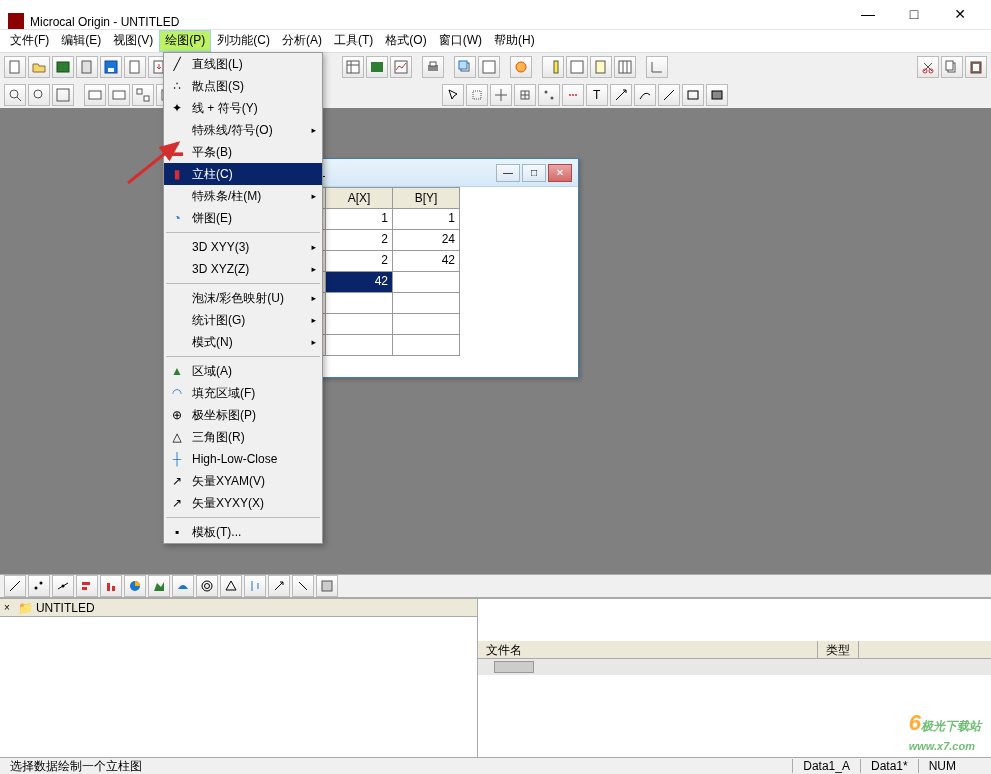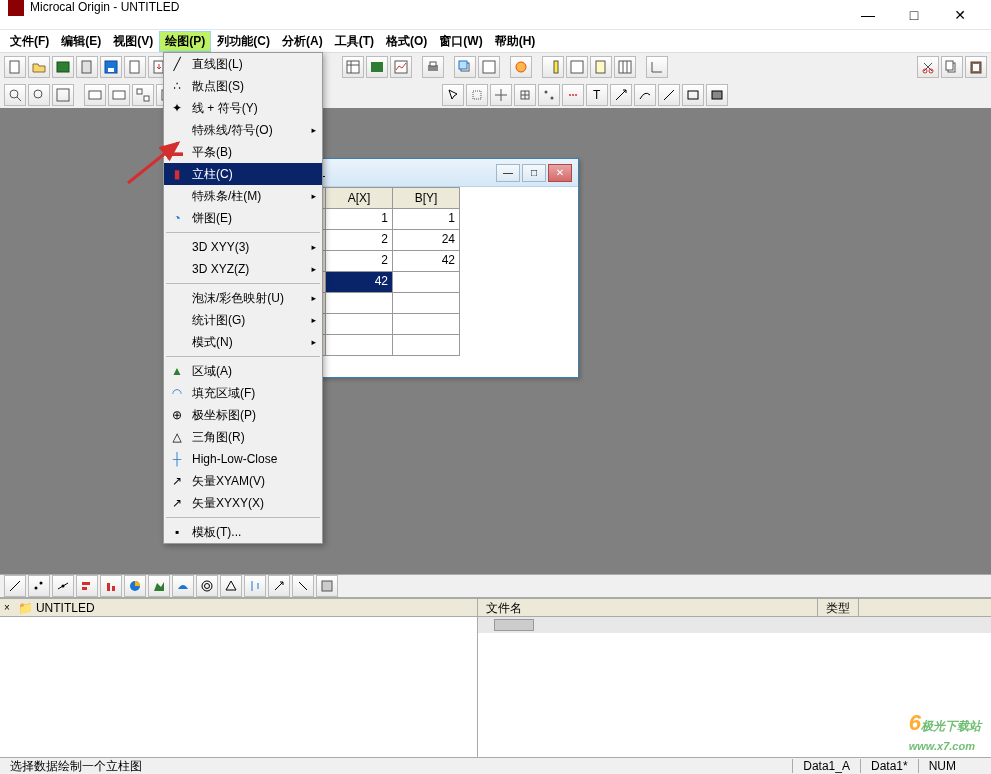--- a/index.html
+++ b/index.html
@@ -1,21 +1,21 @@
 <!DOCTYPE html>
 <html><head>
 <meta charset="utf-8">
 <style>
 * { box-sizing: border-box; margin: 0; padding: 0; font-family: "Microsoft YaHei", Tahoma, sans-serif; font-size: 12px; }
 body { background: #fff; width: 991px; height: 774px; overflow: hidden; position: relative; }
-.titlebar { height: 30px; background: #fff; display: flex; align-items: flex-start; padding: 0 8px; border-bottom: 1px solid #e5e5e5; }
+.titlebar { height: 30px; background: #fff; display: flex; align-items: flex-end; padding: 0 8px; border-bottom: 1px solid #e5e5e5; }
 .titlebar .icon { width: 16px; height: 16px; background: #8b0000; margin-right: 6px; }
 .titlebar .title { flex: 1; }
 .titlebar .wbtn { width: 46px; height: 30px; display: flex; align-items: center; justify-content: center; font-size: 14px; }
-.menubar { height: 22px; display: flex; align-items: center; padding: 0 4px; background: #fff; font-weight: bold; }
+.menubar { height: 22px; display: flex; padding: 0 4px; background: #fff; }
 .menubar .mitem { padding: 2px 6px; cursor: default; }
 .menubar .mitem.open { background: #bef264; border: 1px solid #99d1ff; padding: 1px 5px; }
 .toolbars { background: #f0f0f0; border-top: 1px solid #ddd; border-bottom: 1px solid #aaa; }
 .tbrow { display: flex; align-items: center; height: 28px; padding: 2px 4px; gap: 2px; }
 .tbrow2 { display: flex; align-items: center; height: 28px; padding: 2px 4px; gap: 2px; }
 .tb { width: 22px; height: 22px; border: 1px solid #bbb; background: linear-gradient(#fff,#e8e8e8); display: flex; align-items: center; justify-content: center; }
 .tb.sep { width: 6px; border: none; background: none; }
 .tb svg { width: 14px; height: 14px; }
 .workspace { position: absolute; top: 108px; bottom: 200px; left: 0; right: 0; background: #808080; }
 .datawin { position: absolute; left: 295px; top: 50px; width: 284px; height: 220px; background: #fff; border: 1px solid #3c7fb1; box-shadow: 2px 2px 4px rgba(0,0,0,0.2); }
@@ -40,21 +40,21 @@
 .dd-item .ic { position: absolute; left: 4px; width: 18px; text-align: center; }
 .dd-sep { height: 1px; background: #bbb; margin: 3px 2px; }
 .arrow-annotation { position: absolute; left: 123px; top: 138px; z-index: 200; pointer-events: none; }
 .bottom-tb { position: absolute; bottom: 176px; left: 0; right: 0; height: 24px; background: #f0f0f0; border-top: 1px solid #aaa; border-bottom: 1px solid #aaa; display: flex; align-items: center; padding: 0 4px; gap: 2px; }
 .panels { position: absolute; bottom: 16px; left: 0; right: 0; height: 160px; display: flex; background: #fff; border-top: 1px solid #aaa; }
 .panel-l { width: 478px; border-right: 1px solid #aaa; display: flex; flex-direction: column; }
 .panel-r { flex: 1; display: flex; flex-direction: column; }
 .proj-hdr { height: 18px; background: #ece9d8; border-bottom: 1px solid #aaa; display: flex; align-items: center; padding: 0 4px; }
 .proj-hdr .x { width: 14px; font-size: 10px; }
 .proj-body { flex: 1; padding: 2px 4px; }
-.list-hdrs { height: 18px; display: flex; background: #ece9d8; border-bottom: 1px solid #aaa; }
+.list-hdrs { height: 18px; display: flex; background: #ece9d8; border-bottom: 1px solid #aaa; margin-top: 42px; }
 .list-hdr { padding: 1px 8px; border-right: 1px solid #aaa; }
 .list-hdr.c1 { width: 340px; }
 .list-body { flex: 1; padding: 2px; }
 .list-row { display: flex; align-items: center; padding: 1px 4px; }
 .list-row .ic { width: 16px; height: 12px; background: #1a8c1a; margin-right: 4px; }
 .statusbar { position: absolute; bottom: 0; left: 0; right: 0; height: 16px; background: #f0f0f0; border-top: 1px solid #aaa; display: flex; align-items: center; padding: 8px 4px; }
 .statusbar .st { padding: 0 6px; }
 .statusbar .fill { flex: 1; }
 .statusbar .sect { border-left: 1px solid #aaa; padding: 0 10px; }
 .watermark { position: absolute; right: 10px; bottom: 20px; font-size: 16px; color: #4caf50; font-style: italic; font-weight: bold; opacity: 0.8; }

